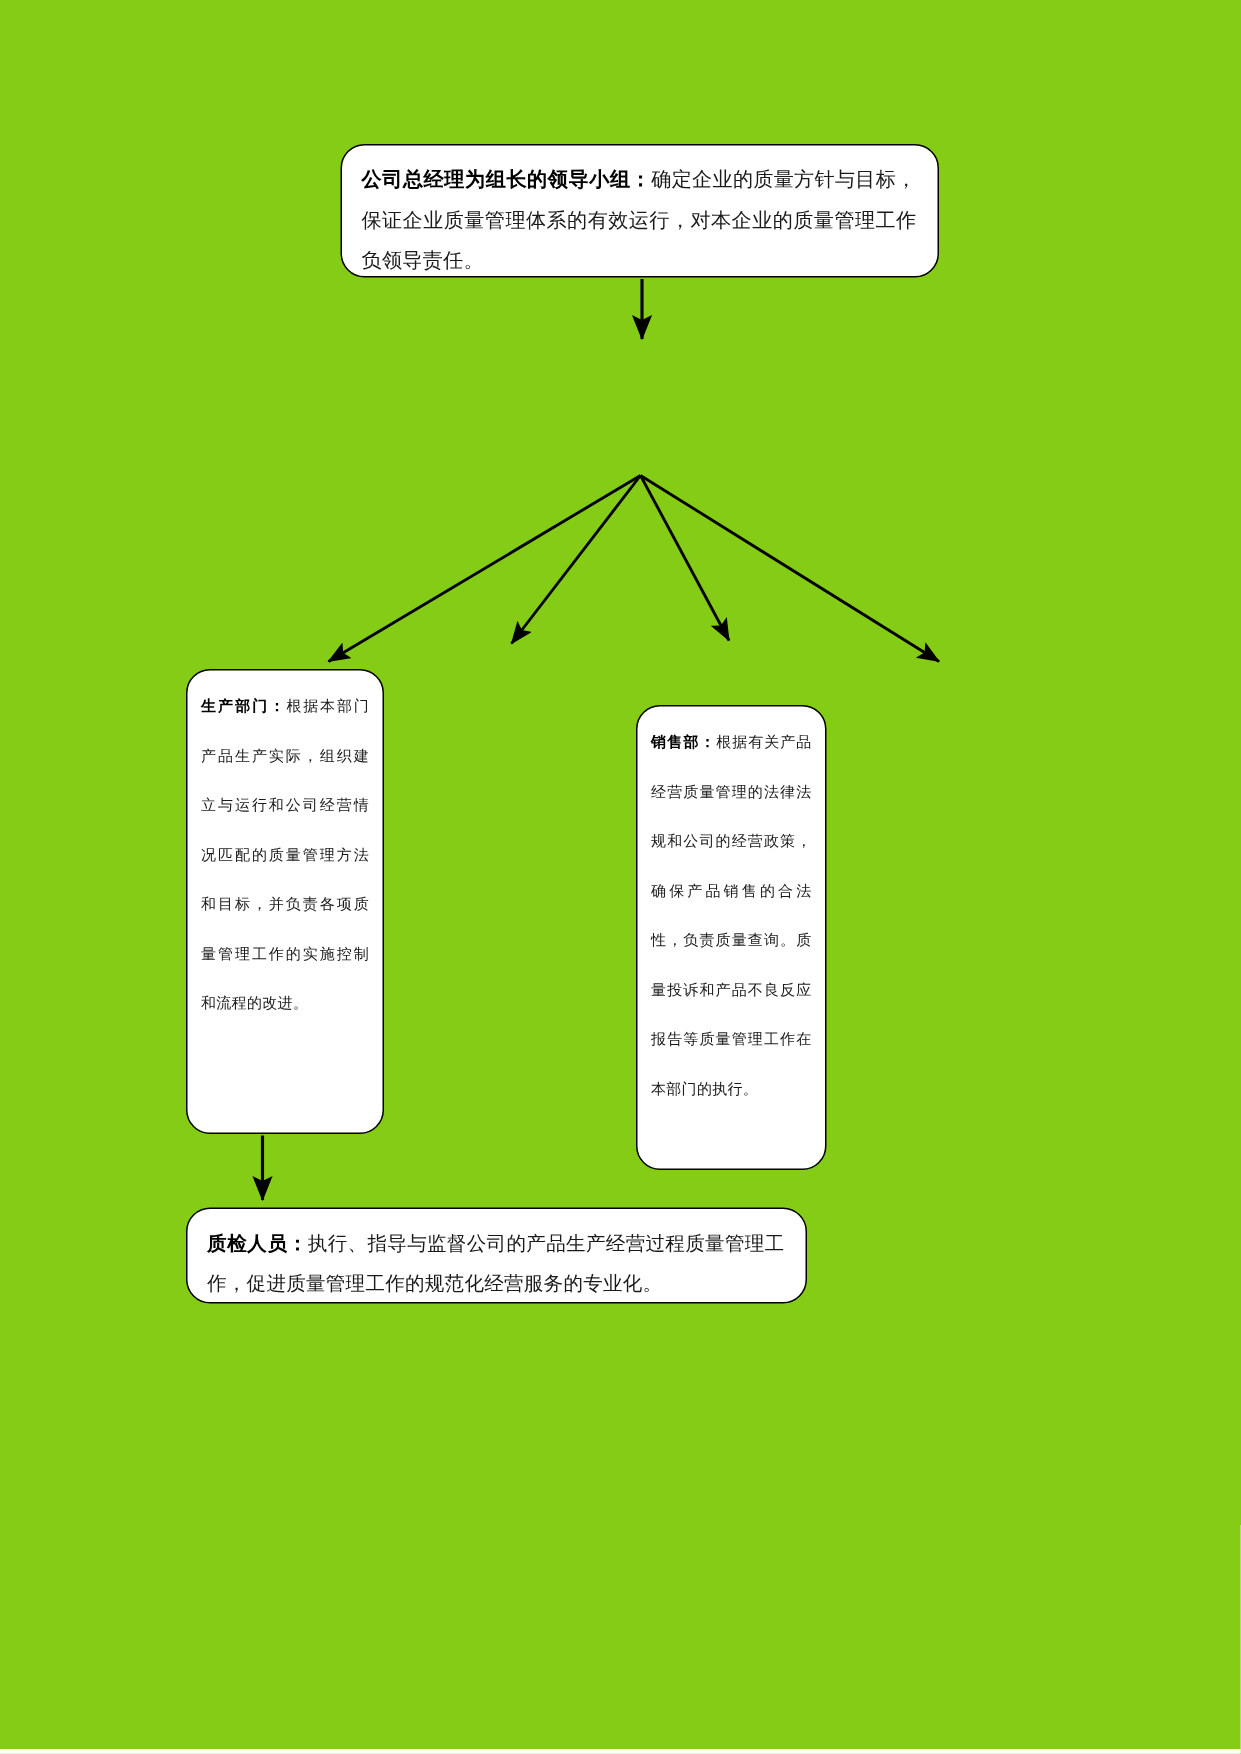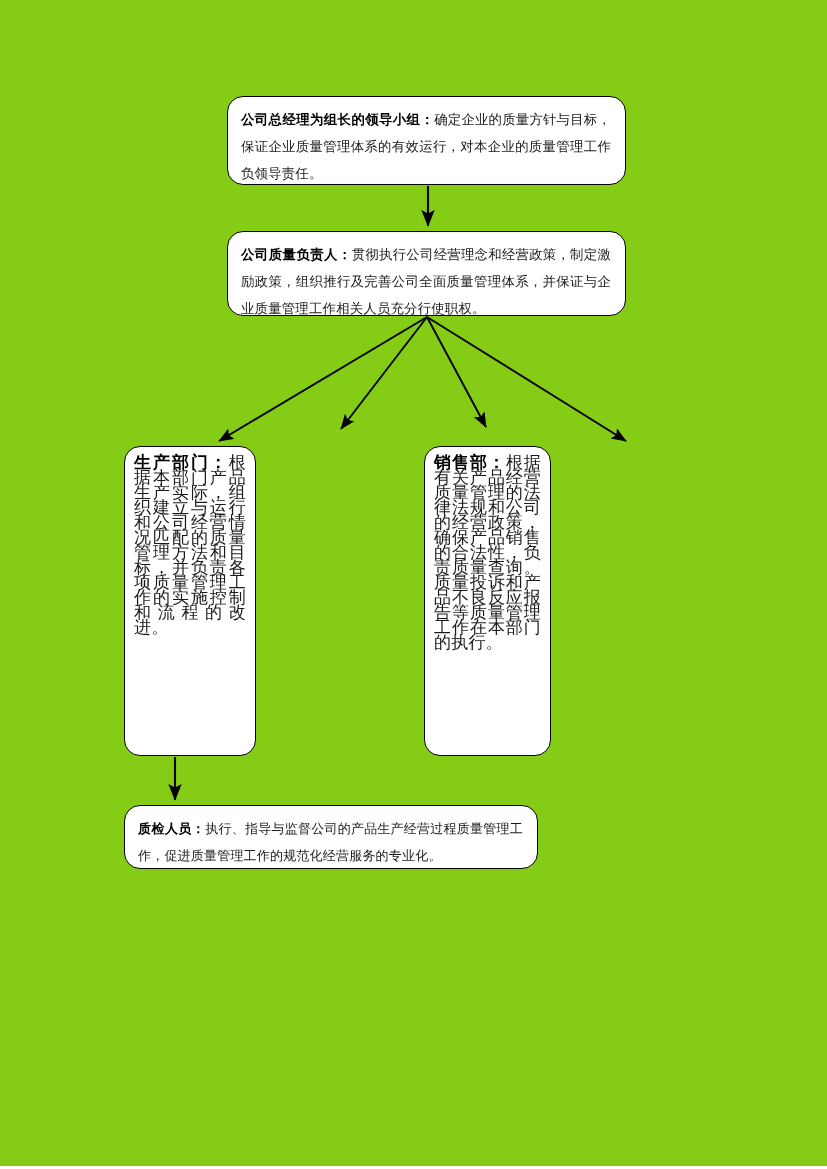--- a/index.html
+++ b/index.html
@@ -85,28 +85,28 @@
   }
   
   .node.dept {
     top: 446px;
     width: 105px;
     height: 310px;
     border-radius: 16px;
     padding: 8px 9px 8px 9px;
   }
   .node.dept .node-text {
-    font-size: 17px;
-    line-height: 15px;
+    font-size: 10px;
+    line-height: 33px;
     text-align: justify;
     text-justify: inter-ideograph;
   }
   #node-dept-production { left: 124px; }
   #node-dept-purchasing { left: 274px; }
-  #node-dept-sales      { left: 424px; }
+  #node-dept-sales      { left: 424px; margin-top: 24px; }
   #node-dept-enterprise { left: 573px; width: 132px; }
   #node-dept-production { width: 132px; }
   #node-dept-purchasing { width: 128px; }
   #node-dept-sales      { width: 127px; }
 </style>
 </head>
 <body>
 
 <div id="canvas">
 
@@ -136,23 +136,20 @@
 
     <g>
       <line x1="175" y1="757" x2="175" y2="800" stroke="#000000" stroke-width="2.1" marker-end="url(#arrowhead)"></line>
     </g>
   </svg>
 
   <div class="node wide" id="node-leadership">
     <div class="node-text"><span class="lead">公司总经理为组长的领导小组：</span><span>确定企业的质量方针与目标，保证企业质量管理体系的有效运行，对本企业的质量管理工作负领导责任。</span></div>
   </div>
 
-  <div class="node wide" id="node-quality-officer">
-    <div class="node-text"><span class="lead">公司质量负责人：</span><span>贯彻执行公司经营理念和经营政策，制定激励政策，组织推行及完善公司全面质量管理体系，并保证与企业质量管理工作相关人员充分行使职权。</span></div>
-  </div>
 
   <div class="node dept" id="node-dept-production">
     <div class="node-text"><span class="lead">生产部门：</span><span>根据本部门产品生产实际，组织建立与运行和公司经营情况匹配的质量管理方法和目标，并负责各项质量管理工作的实施控制和流程的改进。</span></div>
   </div>
 
 
   <div class="node dept" id="node-dept-sales">
     <div class="node-text"><span class="lead">销售部：</span><span>根据有关产品经营质量管理的法律法规和公司的经营政策，确保产品销售的合法性，负责质量查询。质量投诉和产品不良反应报告等质量管理工作在本部门的执行。</span></div>
   </div>
 

